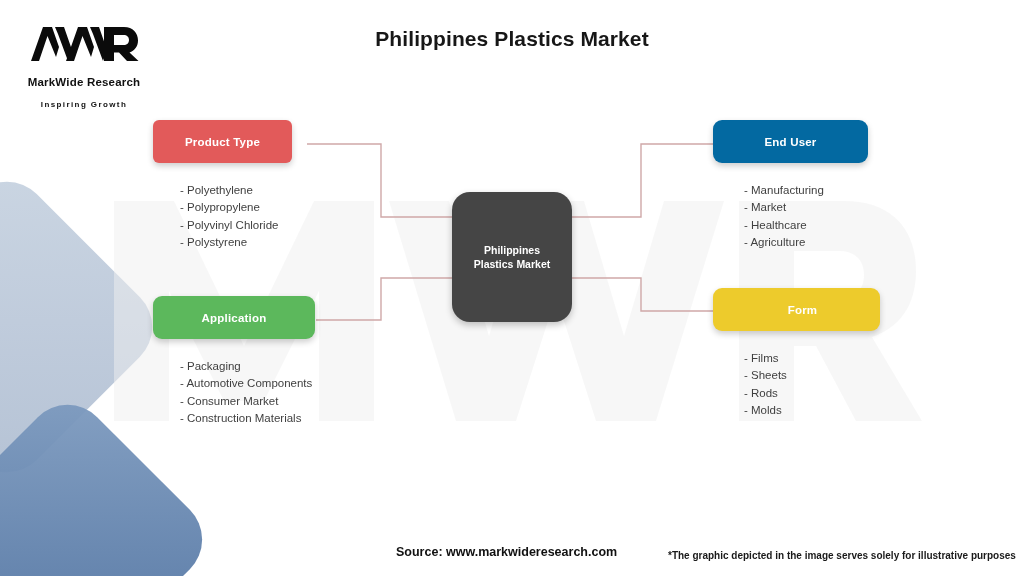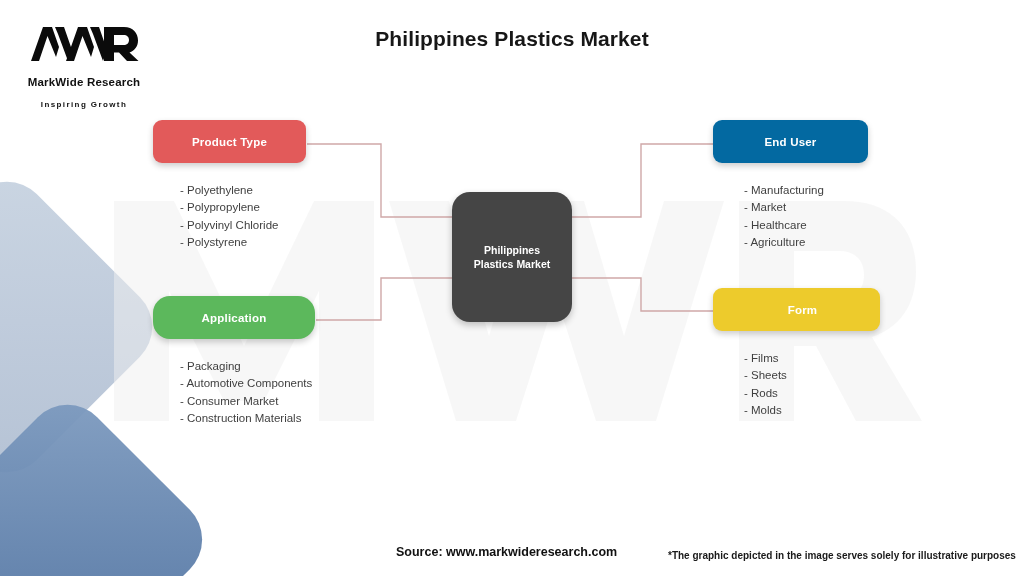--- a/index.html
+++ b/index.html
@@ -151,29 +151,29 @@
     list-style: none;
     margin: 0;
     padding: 0;
     color: #3f3f3f;
     font-size: 11.5px;
     line-height: 17.4px;
   }
   .branch-list li { white-space: nowrap; }
 
   .branch-product  { left: 153px; top: 120px; }
-  .branch-product  .branch-box { width: 153px; background: #e25a5a; }
+  .branch-product  .branch-box { width: 139px; background: #e25a5a; border-radius: 6px; }
   .branch-product  .branch-list { margin: 19px 0 0 27px; }
 
   .branch-enduser  { left: 713px; top: 120px; }
   .branch-enduser  .branch-box { width: 155px; background: #0369a1; }
   .branch-enduser  .branch-list { margin: 19px 0 0 31px; }
 
   .branch-application { left: 153px; top: 296px; }
-  .branch-application .branch-box { width: 162px; background: #5cb85c; border-radius: 17px; }
+  .branch-application .branch-box { width: 162px; background: #5cb85c; }
   .branch-application .branch-list { margin: 19px 0 0 27px; }
 
   .branch-form { left: 713px; top: 288px; }
   .branch-form .branch-box { width: 155px; background: #edcb2c; padding-left: 12px; }
   .branch-form .branch-list { margin: 19px 0 0 31px; }
 
   
   .footer-source {
     position: absolute;
     left: 396px;

